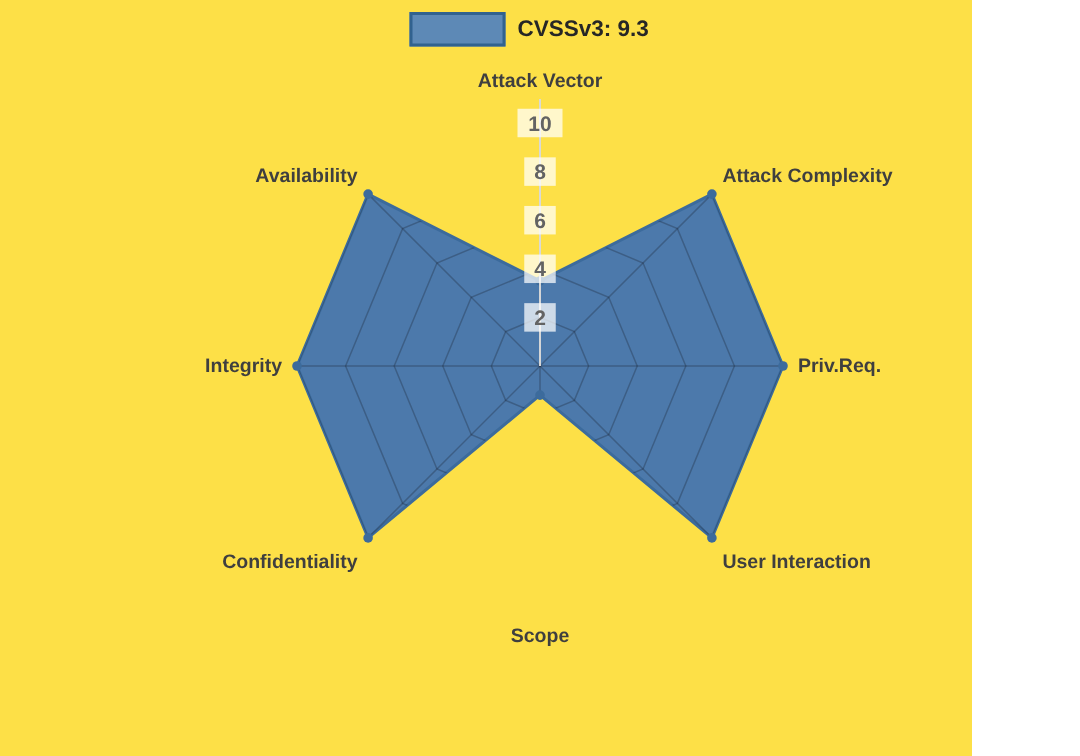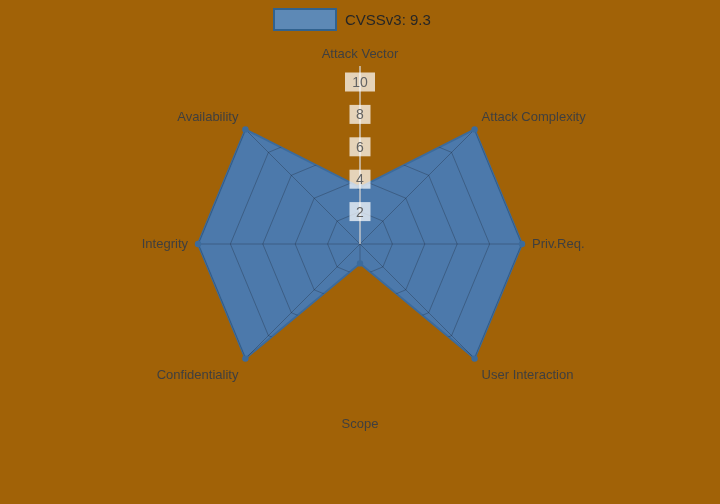--- a/index.html
+++ b/index.html
@@ -3,24 +3,25 @@
 <meta charset="utf-8">
 <style>
   html, body {
     margin: 0;
     padding: 0;
     background: #ffffff;
     font-family: "Liberation Sans", sans-serif;
   }
   .stage {
     position: relative;
-    width: 720px;
+    width: 648px;
     height: 504px;
-    background: #a16207;
+    background: #fde047;
     overflow: hidden;
+    font-weight: bold;
   }
   .legend {
     position: absolute;
     left: 273px;
     top: 8px;
     display: flex;
     align-items: center;
     gap: 8px;
     cursor: pointer;
   }

